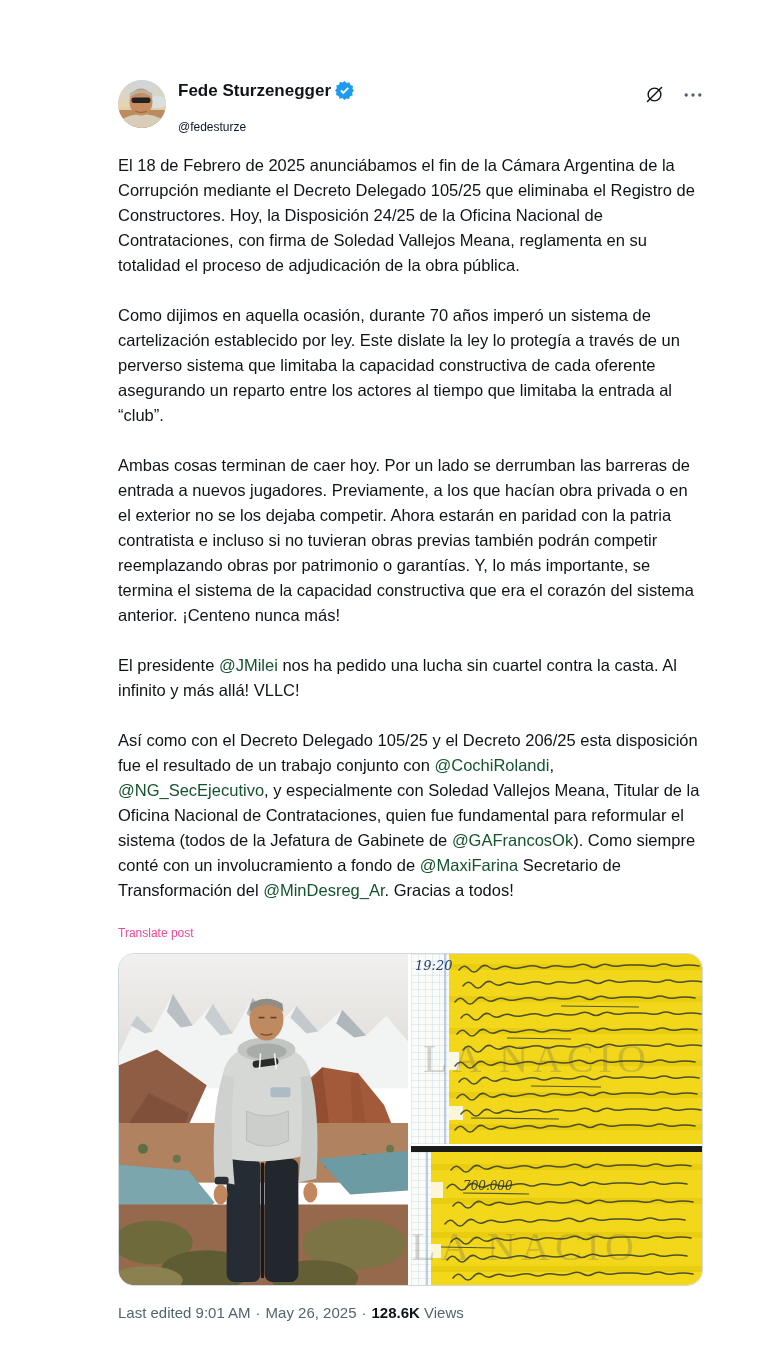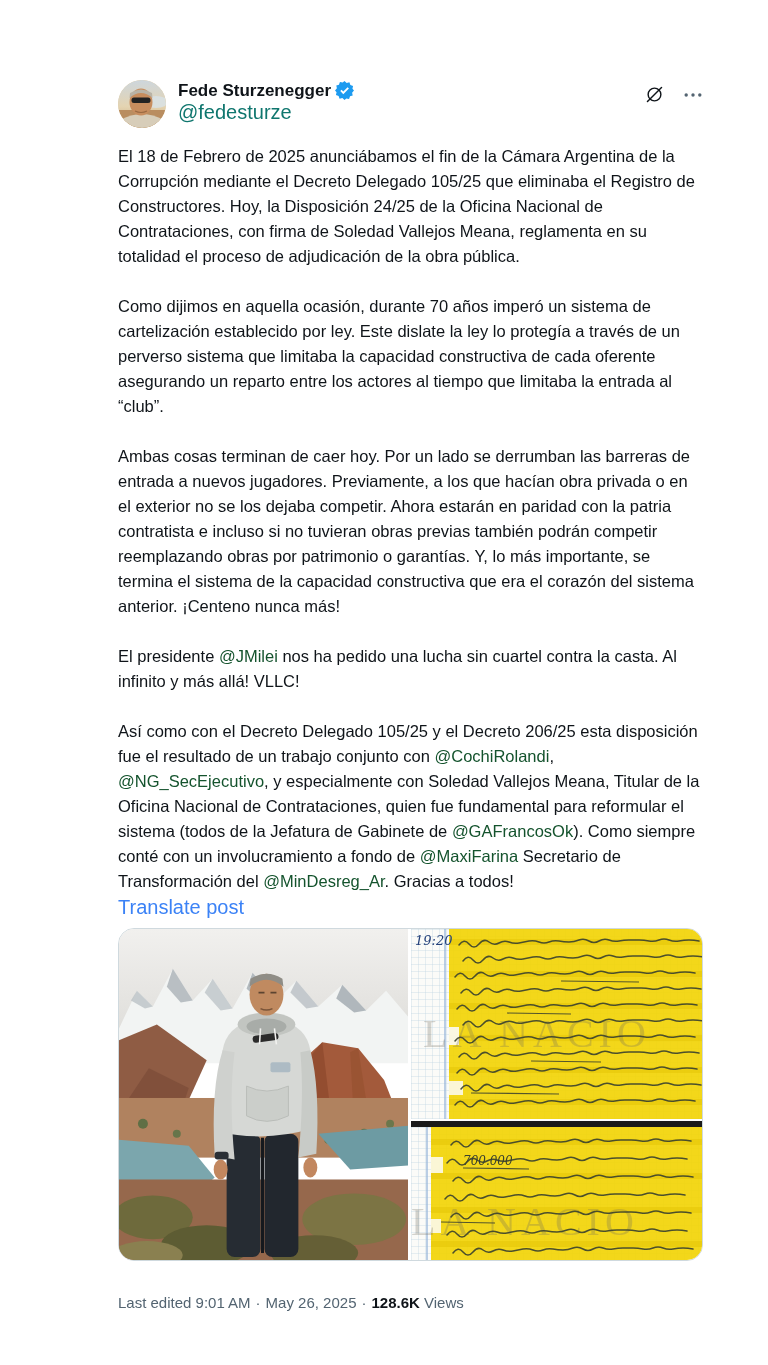--- a/index.html
+++ b/index.html
@@ -6,41 +6,41 @@
   body{font-family:"Liberation Sans",sans-serif;color:#0f1419;-webkit-font-smoothing:antialiased;}
   .page{position:relative;width:768px;height:1365px;background:#fff;overflow:hidden;}
   .tweet{position:absolute;left:118px;top:80px;width:586px;}
 
   
   .tweet-header{display:flex;align-items:flex-start;}
   .avatar{width:48px;height:48px;border-radius:50%;overflow:hidden;flex:0 0 48px;cursor:pointer;background:#d9c9a8;}
   .id-block{margin-left:12px;flex:1;min-width:0;}
   .name-row{display:flex;align-items:center;gap:4px;}
   .display-name{font-weight:700;font-size:17px;line-height:21px;color:#0f1419;}
-  .handle{color:#0f766e;font-size:20px;line-height:20px;margin-top:1px;}
+  .handle{color:#0f172a;font-size:12px;line-height:20px;margin-top:16px;}
   .header-actions{display:flex;align-items:center;gap:20px;padding-top:5px;padding-right:2px;}
   .icon-btn{cursor:pointer;display:flex;align-items:center;}
 
   
   .post-text{margin-top:16px;font-size:16.5px;line-height:25px;color:#0f1419;}
   .post-text p{margin:8px 0 25px 0;}
   .post-text p:last-child{margin-bottom:0;}
   .mention{color:#14532d;text-decoration:none;cursor:pointer;}
-  .translate{display:inline-block;margin-top:3px;color:#3b82f6;font-size:20px;line-height:20px;text-decoration:none;cursor:pointer;}
+  .translate{display:inline-block;margin-top:20px;color:#ec4899;font-size:12px;line-height:20px;text-decoration:none;cursor:pointer;}
 
   
   .media-card{margin-top:10px;width:585px;height:333px;border:1px solid #cfd9de;border-radius:16px;overflow:hidden;display:flex;gap:3px;background:#fff;box-sizing:border-box;}
   .media-left{width:289px;flex:0 0 289px;height:331px;cursor:pointer;}
   .media-right{flex:1;display:flex;flex-direction:column;cursor:pointer;}
   .media-right .gap{height:2px;background:#fff;}
   .media-right .bar{height:6px;background:#1a1a1a;}
   svg{display:block;}
 
   
-  .footer{margin-top:32px;font-size:15px;line-height:20px;color:#536471;}
+  .footer{margin-top:17px;font-size:15px;line-height:20px;color:#536471;}
   .footer .views-count{color:#0f1419;font-weight:700;}
   .footer .sep{margin:0 5px;}
 </style>
 </head>
 <body>
 
 <div class="page">
   <article class="tweet">
 
     

